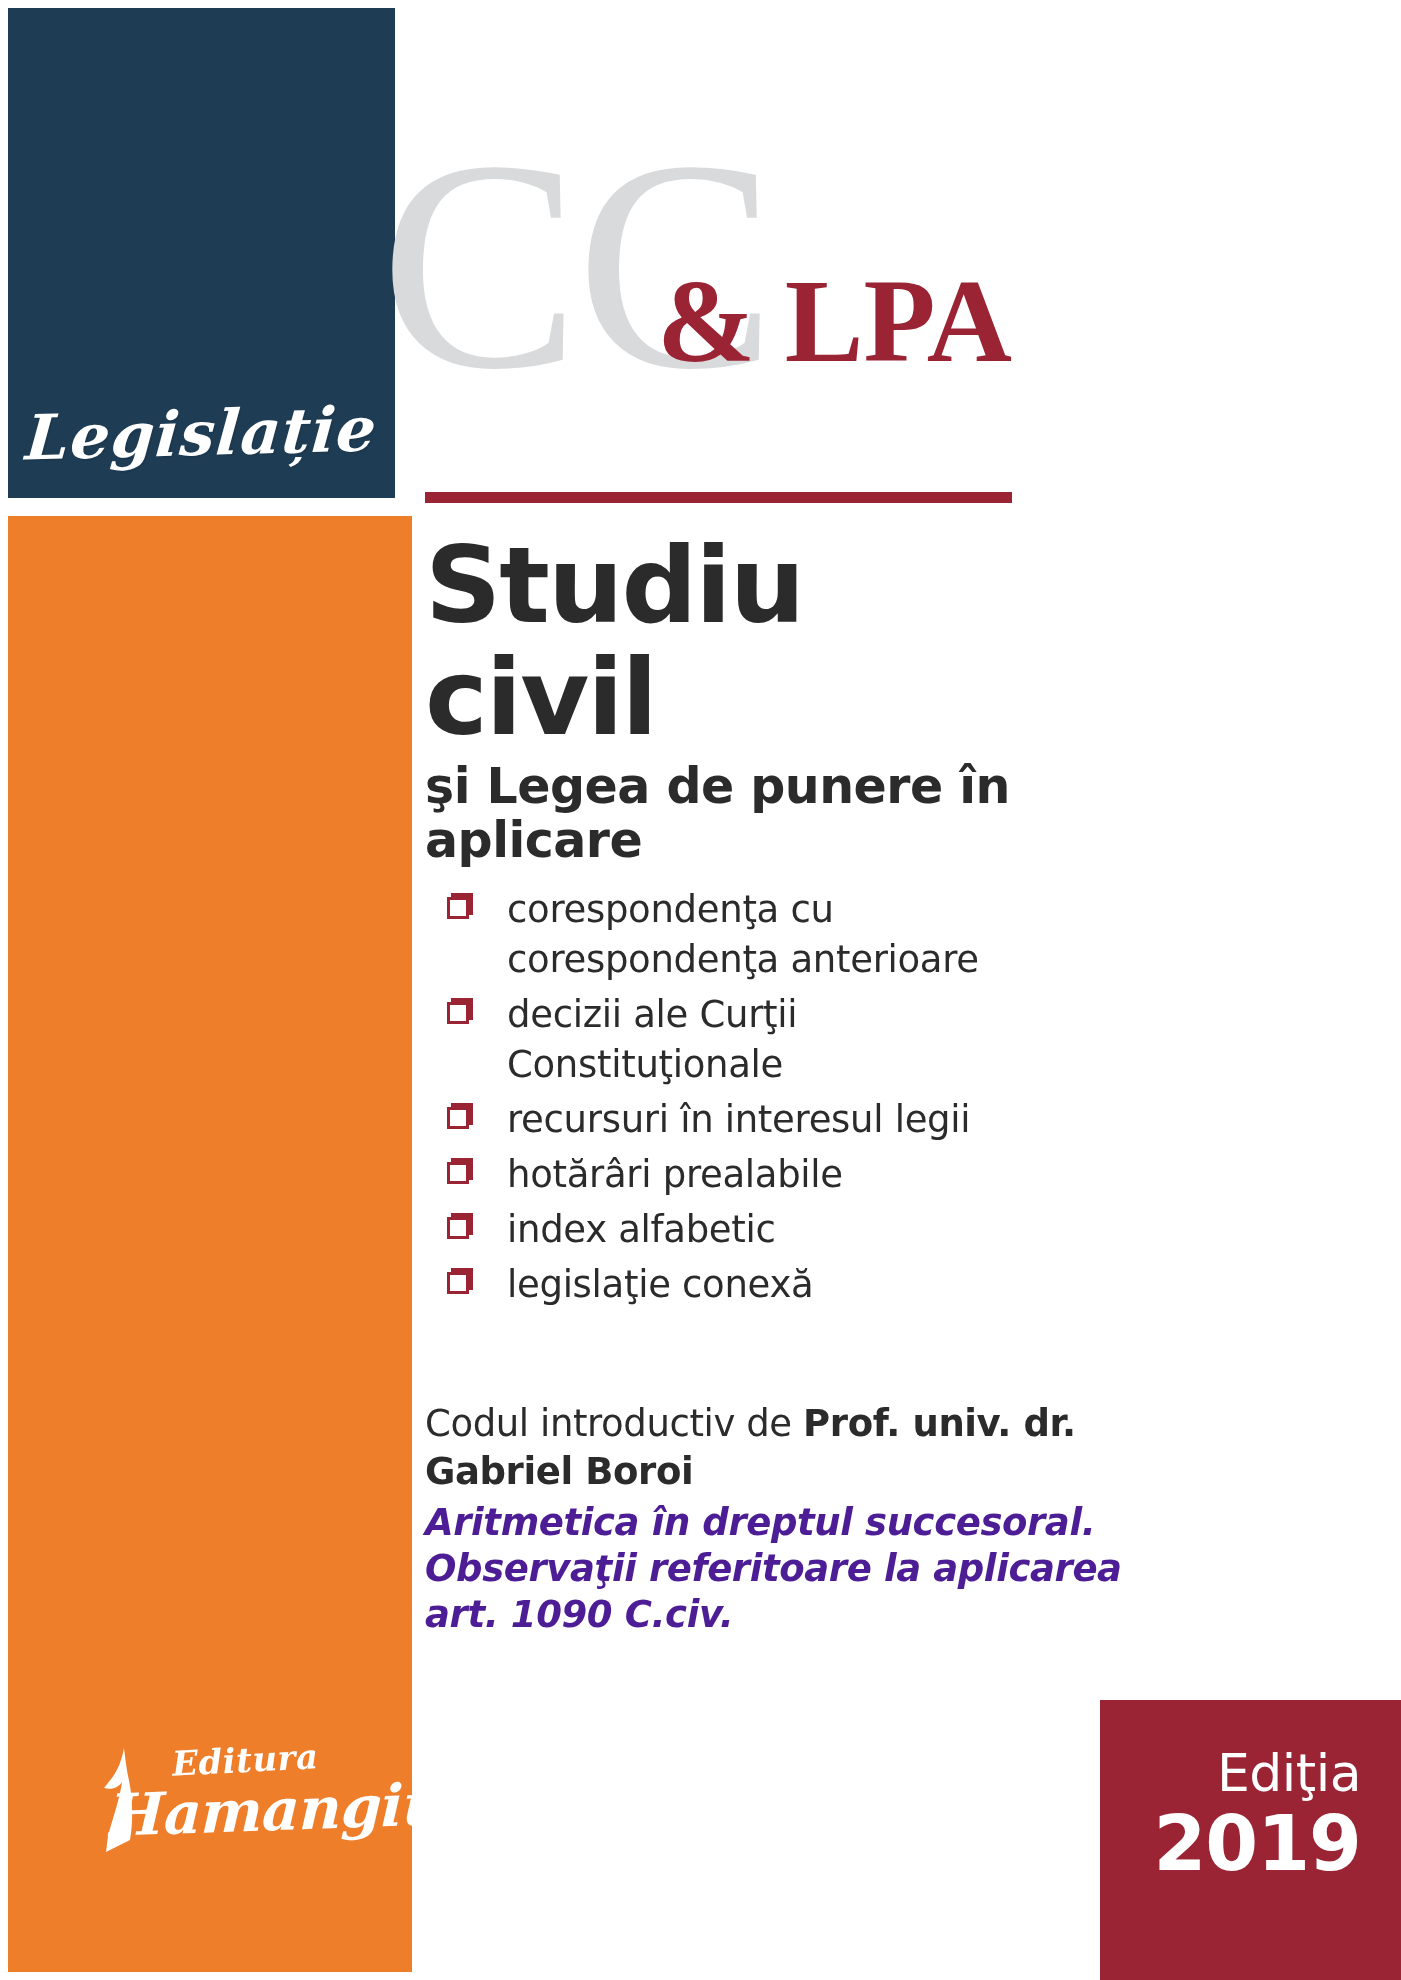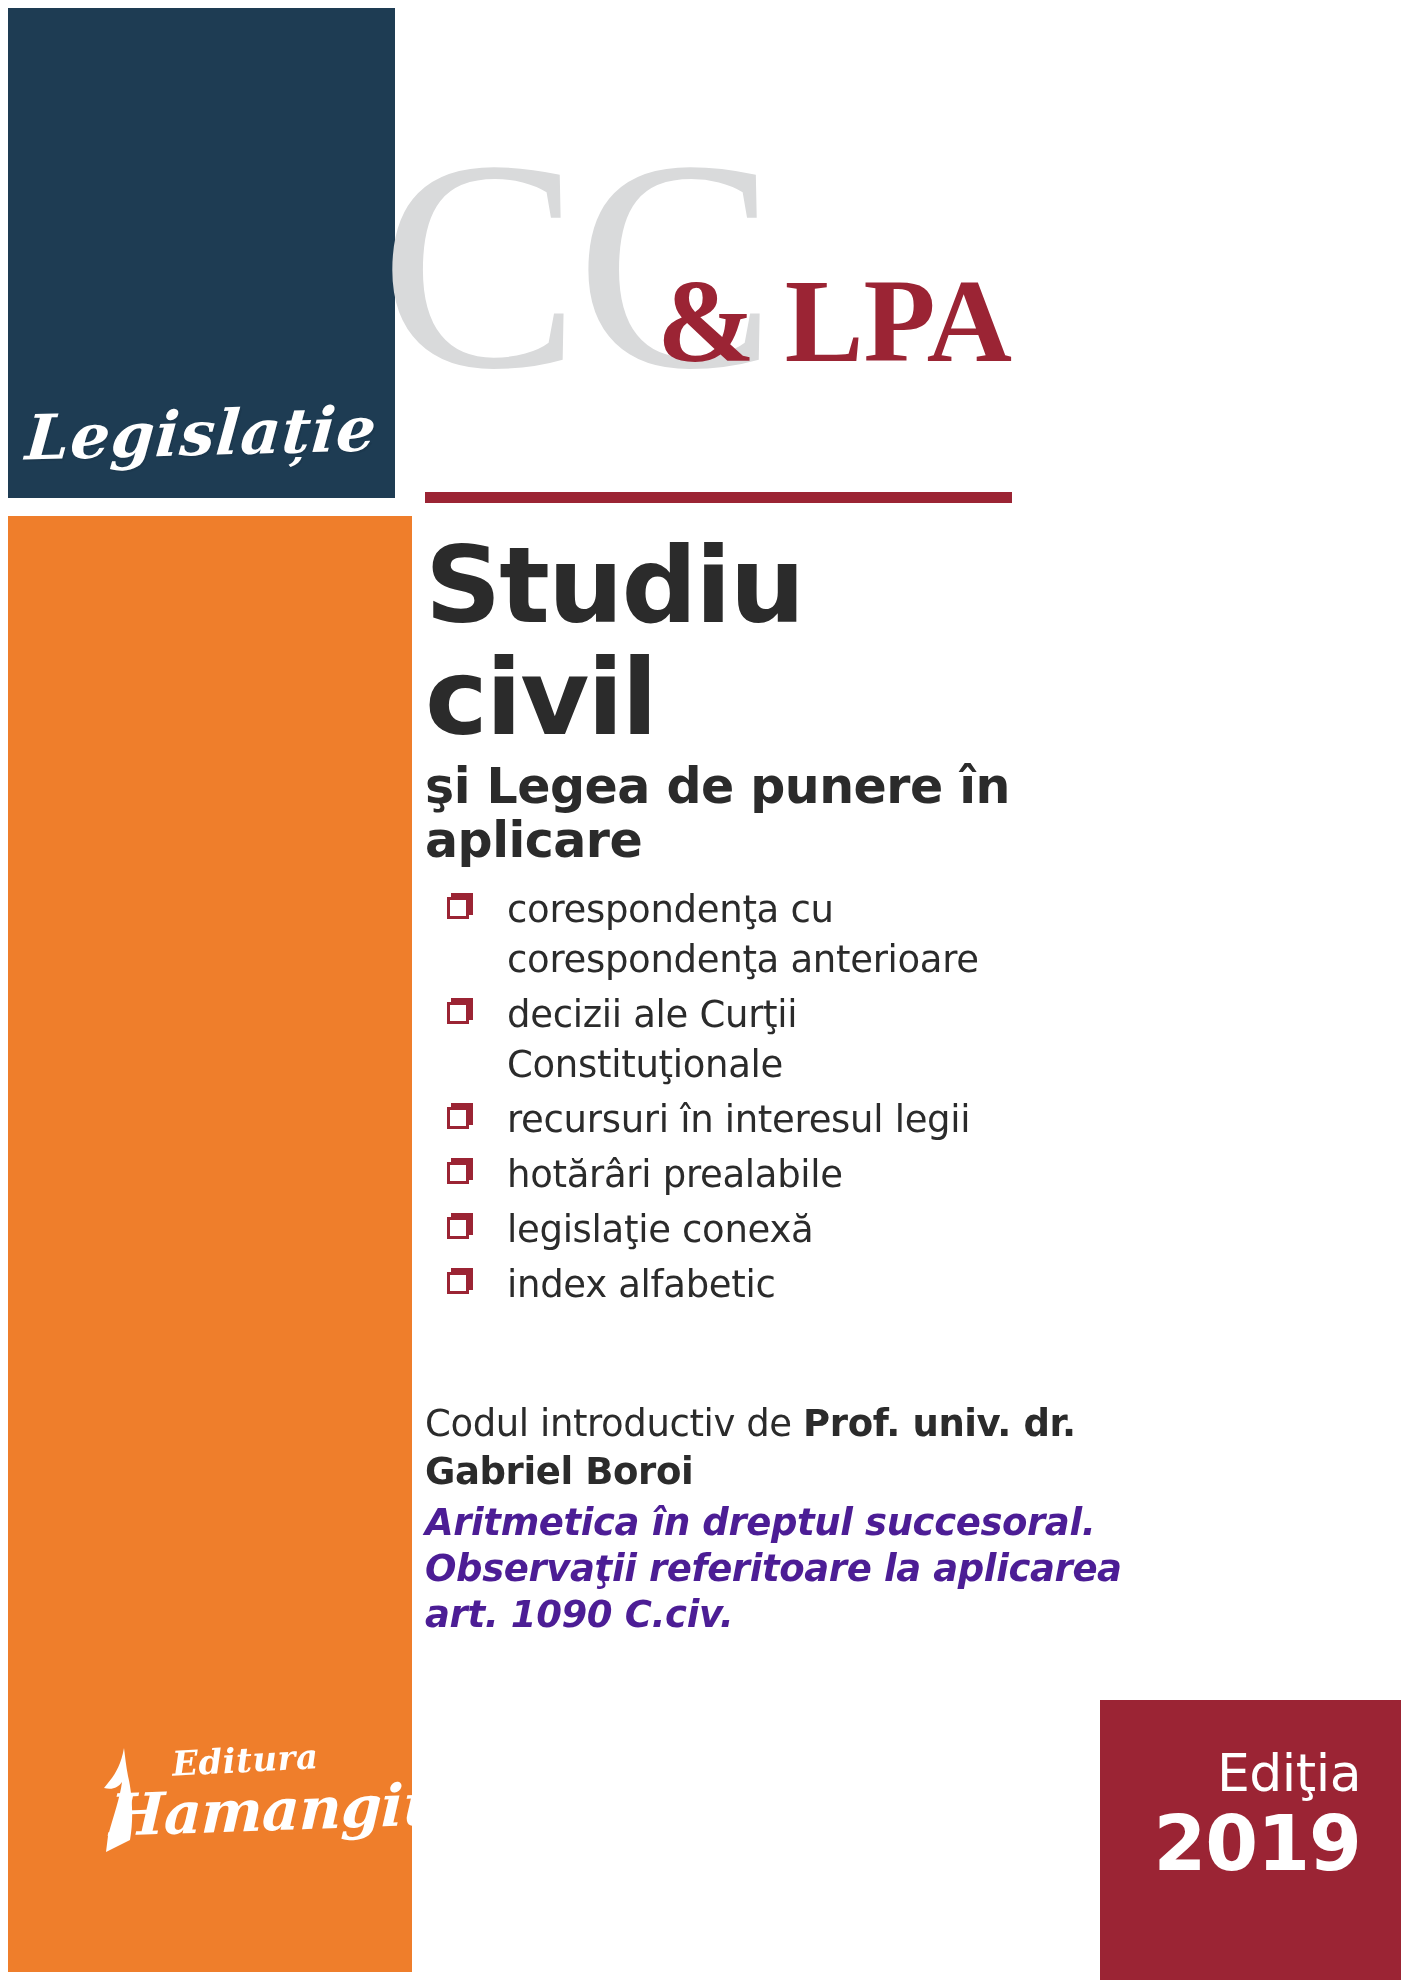--- a/index.html
+++ b/index.html
@@ -295,25 +295,25 @@
     <div class="feature">
       <span class="sqbullet"></span>
       <span class="feature-text">recursuri în interesul legii</span>
     </div>
     <div class="feature">
       <span class="sqbullet"></span>
       <span class="feature-text">hotărâri prealabile</span>
     </div>
     <div class="feature">
       <span class="sqbullet"></span>
+      <span class="feature-text">index alfabetic</span>
+    </div>
+    <div class="feature">
+      <span class="sqbullet"></span>
       <span class="feature-text">legislaţie conexă</span>
-    </div>
-    <div class="feature">
-      <span class="sqbullet"></span>
-      <span class="feature-text">index alfabetic</span>
     </div>
   </div>
 
   <div class="study">
     <div class="study-line1"><span>Codul introductiv de </span><b>Prof. univ. dr. Gabriel Boroi</b></div>
     <div class="study-line2">Aritmetica în dreptul succesoral. Observaţii referitoare la aplicarea art. 1090 C.civ.</div>
   </div>
 
   <div class="logo">
     <svg class="logo-flame" viewBox="0 0 44 104">

